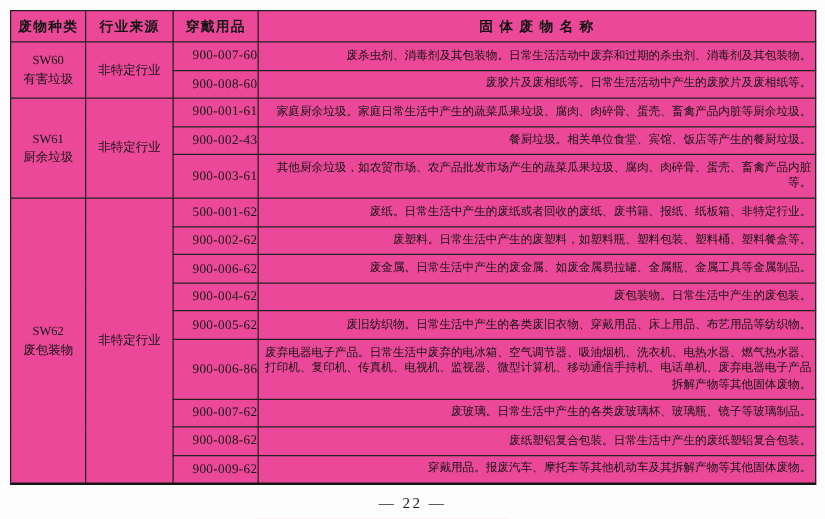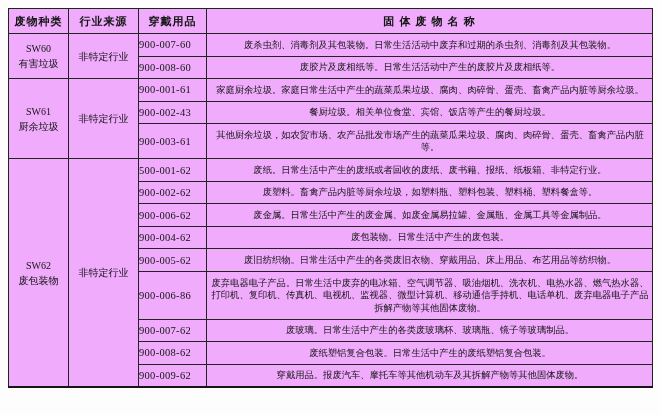--- a/index.html
+++ b/index.html
@@ -14,21 +14,21 @@
     width: 660px; height: 415px;
     position: relative;
     padding: 8px 8px 0 8px;
   }
   table.waste-table {
     width: 644px;
     border-collapse: collapse;
     table-layout: fixed;
     border: 1.5px solid #161616;
     border-bottom: 2.5px solid #161616;
-    background: #f0abfc;
+    background: #ec4899;
   }
   .waste-table col.c-cat    { width: 60px; }
   .waste-table col.c-src    { width: 70px; }
   .waste-table col.c-code   { width: 68px; }
   .waste-table col.c-name   { width: 446px; }
   .waste-table th, .waste-table td {
     border: 1px solid #222222;
     vertical-align: middle;
   }
   .waste-table th {
@@ -42,31 +42,31 @@
   }
   td.cat-cell, td.src-cell {
     text-align: center;
     font-size: 10px;
     line-height: 1.5;
     color: #141414;
   }
   td.cat-cell .cat-code { display: block; }
   td.cat-cell .cat-name { display: block; }
   td.code-cell {
-    text-align: left;
+    text-align: right;
     font-size: 10.5px;
     letter-spacing: 0.3px;
     white-space: nowrap;
     color: #141414;
   }
   td.name-cell {
     font-size: 9.3px;
     line-height: 1.35;
     padding: 4.5px 3px 4.5px 4px;
-    text-align: center;
+    text-align: right;
     color: #141414;
   }
   .page-footer {
     width: 644px;
     text-align: center;
     margin-top: 7px;
     font-size: 12px;
     letter-spacing: 2px;
     color: #1c1c1c;
   }
@@ -128,21 +128,21 @@
         <td class="cat-cell" rowspan="9">
           <span class="cat-code">SW62</span>
           <span class="cat-name">废包装物</span>
         </td>
         <td class="src-cell" rowspan="9">非特定行业</td>
         <td class="code-cell">500-001-62</td>
         <td class="name-cell">废纸。日常生活中产生的废纸或者回收的废纸、废书籍、报纸、纸板箱、非特定行业。</td>
       </tr>
       <tr>
         <td class="code-cell">900-002-62</td>
-        <td class="name-cell">废塑料。畜禽产品内脏等厨余垃圾，如塑料瓶、塑料包装、塑料桶、塑料餐盒等。</td>
+        <td class="name-cell">废塑料。日常生活中产生的废塑料，如塑料瓶、塑料包装、塑料桶、塑料餐盒等。</td>
       </tr>
       <tr>
         <td class="code-cell">900-006-62</td>
         <td class="name-cell">废金属。日常生活中产生的废金属、如废金属易拉罐、金属瓶、金属工具等金属制品。</td>
       </tr>
       <tr>
         <td class="code-cell">900-004-62</td>
         <td class="name-cell">废包装物。日常生活中产生的废包装。</td>
       </tr>
       <tr>
@@ -160,13 +160,14 @@
       <tr>
         <td class="code-cell">900-008-62</td>
         <td class="name-cell">废纸塑铝复合包装。日常生活中产生的废纸塑铝复合包装。</td>
       </tr>
       <tr>
         <td class="code-cell">900-009-62</td>
         <td class="name-cell">穿戴用品。报废汽车、摩托车等其他机动车及其拆解产物等其他固体废物。</td>
       </tr>
     </tbody>
   </table>
+  <div class="page-footer">— 22 —</div>
 </div>
 
 </body></html>

